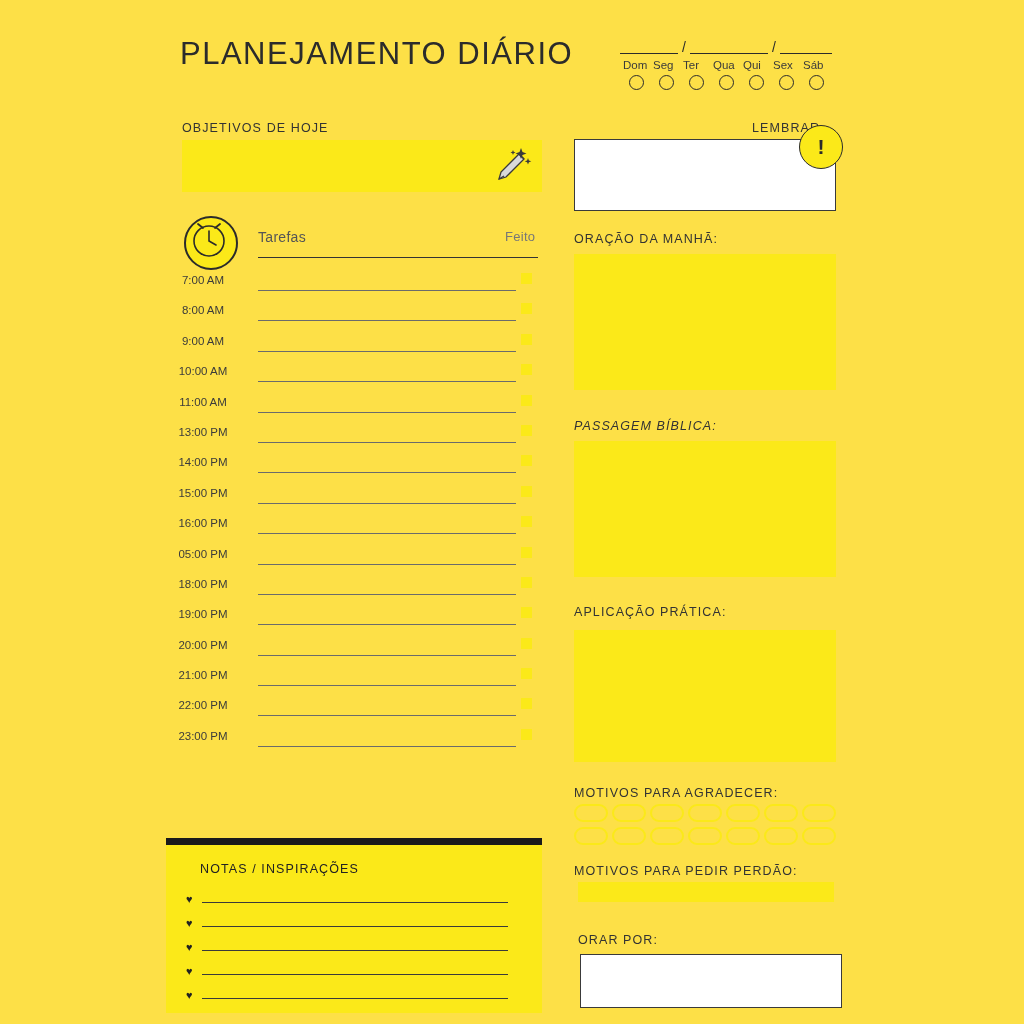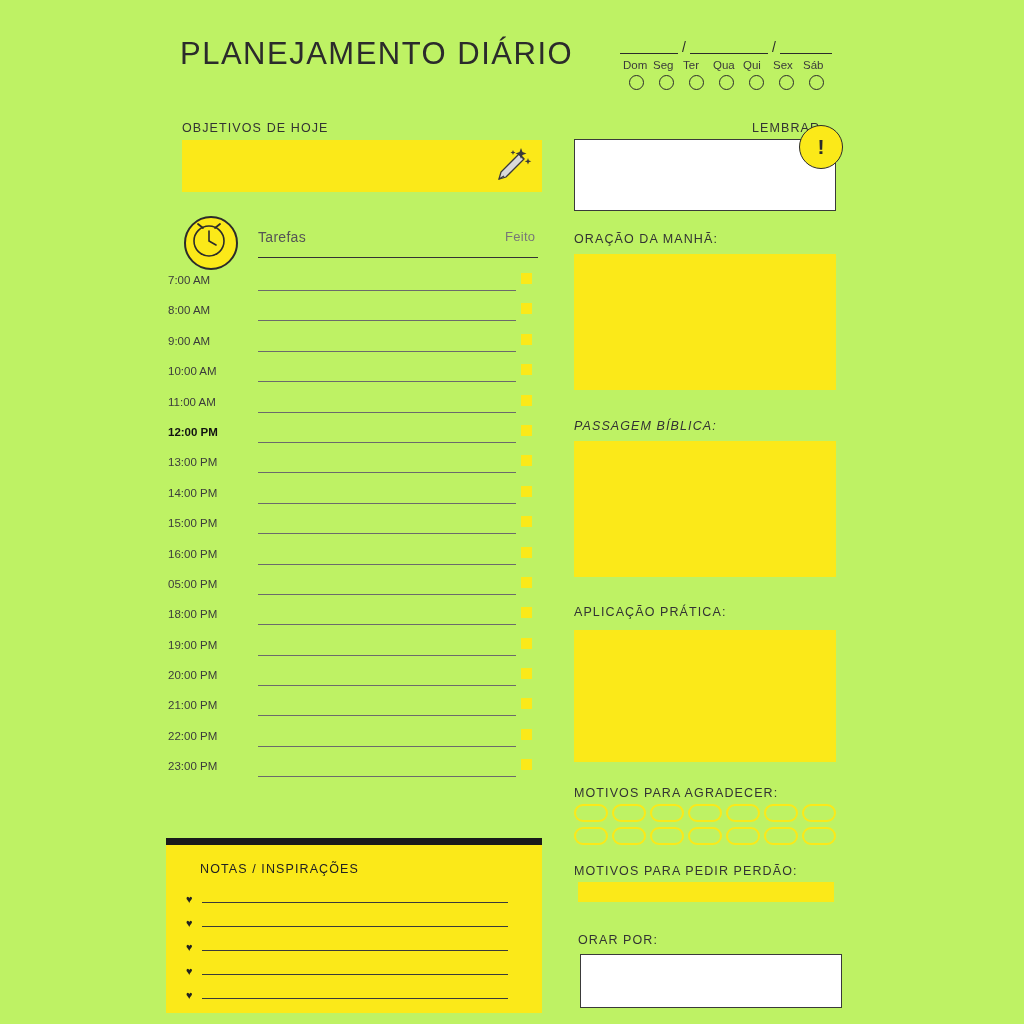--- a/index.html
+++ b/index.html
@@ -13,21 +13,21 @@
     font-family: "Liberation Sans", sans-serif;
     color: #231f20;
     position: relative;
     overflow: hidden;
   }
   .page {
     position: absolute;
     left: 0; top: 0;
     width: 1024px;
     height: 1024px;
-    background: #bef264;
+    background: #fde047;
   }
 
   
   .title {
     position: absolute;
     left: 180px;
     top: 36px;
     font-size: 31px;
     letter-spacing: 1.5px;
     font-weight: 400;
@@ -155,21 +155,21 @@
   }
   .row {
     position: relative;
     height: 30.4px;
   }
   .row .time {
     position: absolute;
     right: 302px;
     top: 6px;
     width: 70px;
-    text-align: left;
+    text-align: center;
     font-size: 11.5px;
     color: #3b3b3b;
     white-space: nowrap;
   }
   .row.bold .time { font-weight: bold; color: #111; }
   .row .line {
     position: absolute;
     left: 78px;
     top: 22px;
     width: 258px;
@@ -390,25 +390,20 @@
     <div class="row">
         <span class="time">10:00 AM</span>
         <span class="line"></span>
         <span class="chk"></span>
       </div>
     <div class="row">
         <span class="time">11:00 AM</span>
         <span class="line"></span>
         <span class="chk"></span>
       </div>
-    <div class="row bold">
-        <span class="time">12:00 PM</span>
-        <span class="line"></span>
-        <span class="chk"></span>
-      </div>
     <div class="row">
         <span class="time">13:00 PM</span>
         <span class="line"></span>
         <span class="chk"></span>
       </div>
     <div class="row">
         <span class="time">14:00 PM</span>
         <span class="line"></span>
         <span class="chk"></span>
       </div>

